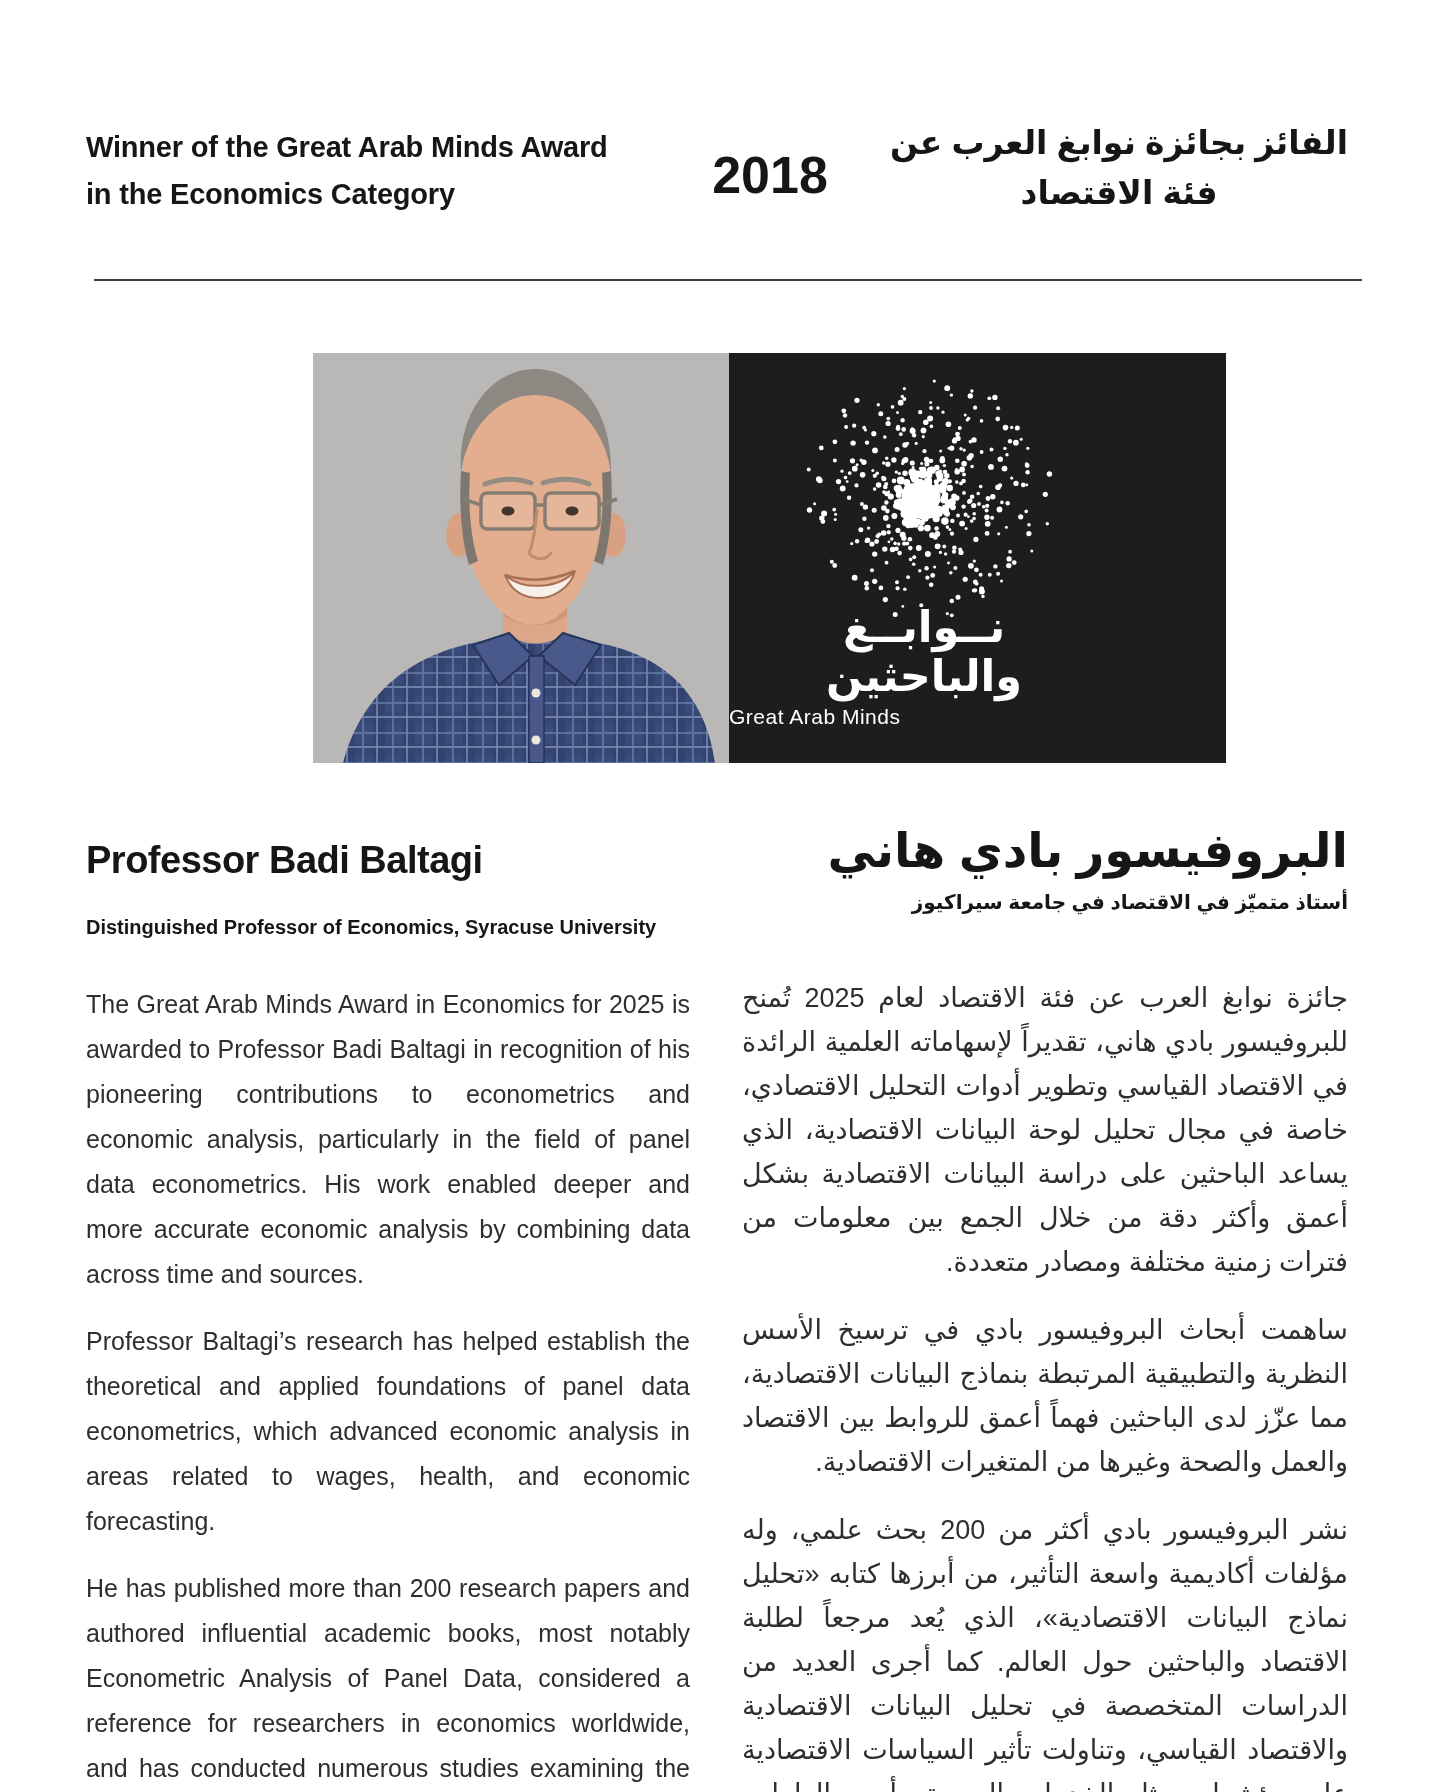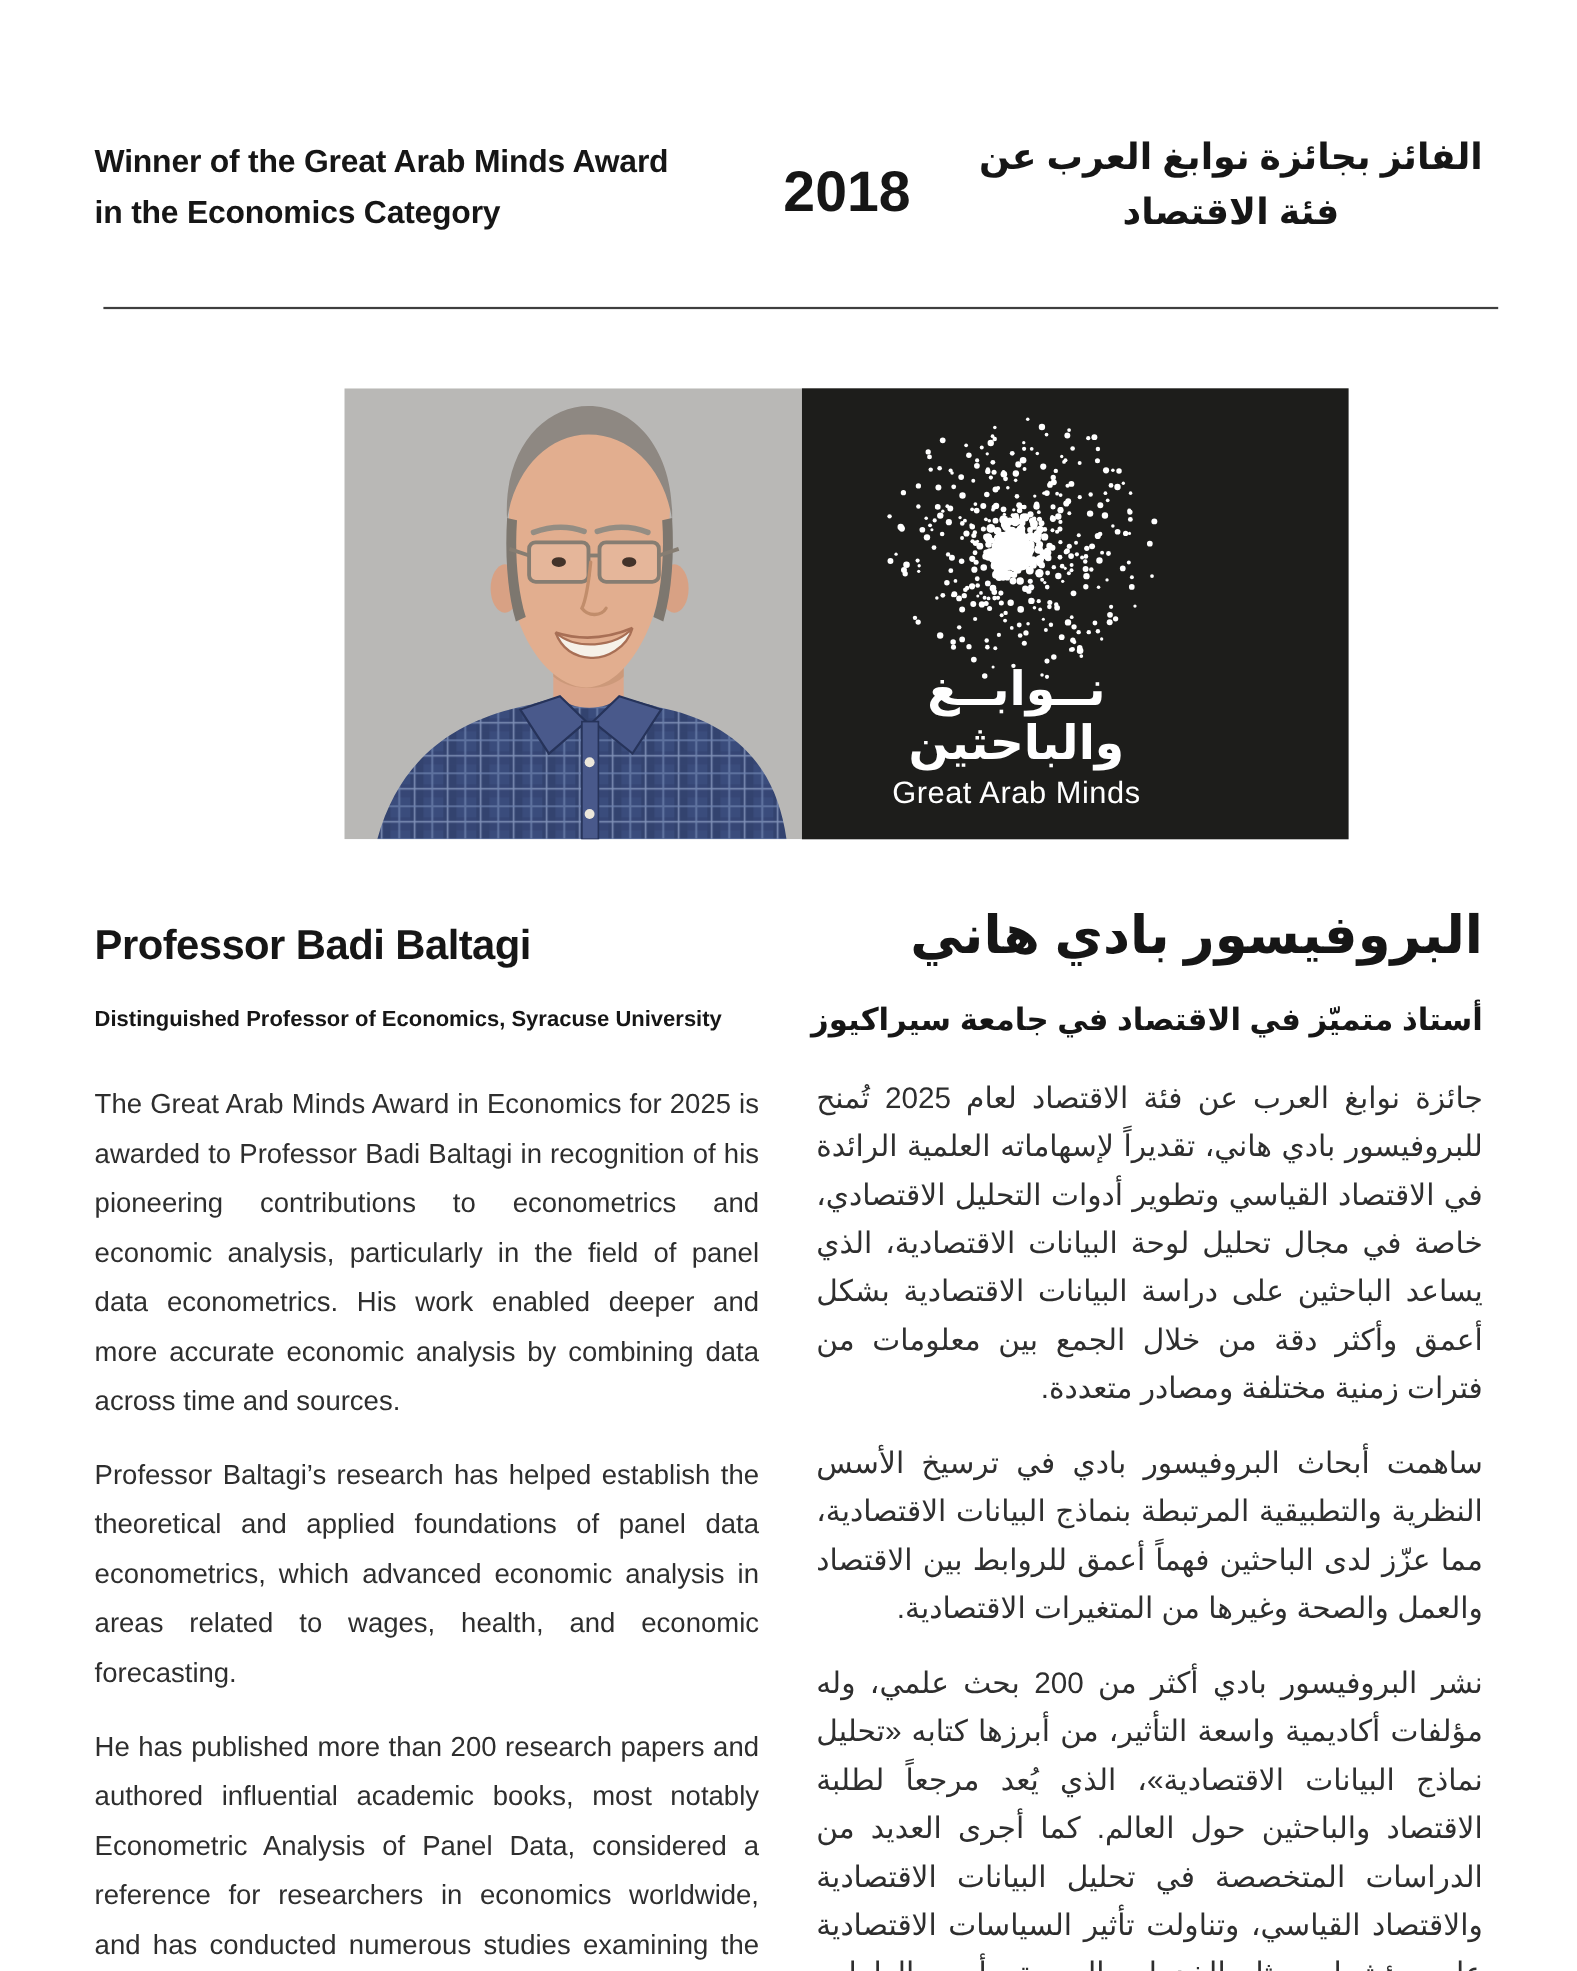--- a/index.html
+++ b/index.html
@@ -16,29 +16,29 @@
   .hdr-ar { position:absolute; right:86px; top:118px; font-size:33px; font-weight:700; line-height:50px; text-align:center; direction:rtl; }
   .rule { position:absolute; left:94px; top:279px; width:1268px; height:2px; background:var(--rule,#3f3f3f); }
   
   .figures { position:absolute; left:313px; top:353px; display:flex; }
   .portrait { width:416px; height:410px; flex:0 0 auto; }
   .portrait svg { display:block; width:100%; height:100%; }
   .logo-box { position:relative; width:497px; height:410px; flex:0 0 auto; background:var(--logo-bg,#1d1d1b); }
   .burst { position:absolute; left:0; top:0; width:421px; height:410px; }
   .logo-ar { position:absolute; left:0; top:250px; width:390px; text-align:center; color:#ffffff;
              font-size:43px; font-weight:700; line-height:49px; direction:rtl; }
-  .logo-en { position:absolute; left:0; top:352px; width:390px; text-align:center; color:#ffffff;
-             font-size:28px; font-weight:400; letter-spacing:0.5px; }
+  .logo-en { position:absolute; left:0; top:352px; width:390px; color:#ffffff;
+             font-size:21px; font-weight:400; letter-spacing:0.5px; }
   
   .name-en { position:absolute; left:86px; top:832px; }
   .name-en h1 { font-size:38px; font-weight:700; line-height:56px; letter-spacing:-0.5px; }
   .name-en h2 { margin-top:28px; font-size:20px; font-weight:700; }
   .name-ar { position:absolute; right:86px; top:822px; text-align:right; direction:rtl; }
   .name-ar h1 { font-size:48px; font-weight:700; line-height:58px; }
-  .name-ar h2 { margin-top:30px; font-size:28px; font-weight:700; }
+  .name-ar h2 { margin-top:10px; font-size:20px; font-weight:700; }
   
   .col-en { position:absolute; left:86px; top:982px; width:604px;
             font-size:25px; line-height:45px; color:var(--text-body,#2e2e2e);
             text-align:justify; }
   .col-en p + p { margin-top:22px; }
   .col-ar { position:absolute; right:86px; top:976px; width:606px;
             font-size:27px; line-height:44px; color:var(--text-body,#2e2e2e);
             text-align:justify; direction:rtl; }
   .col-ar p + p { margin-top:24px; }
 </style>

